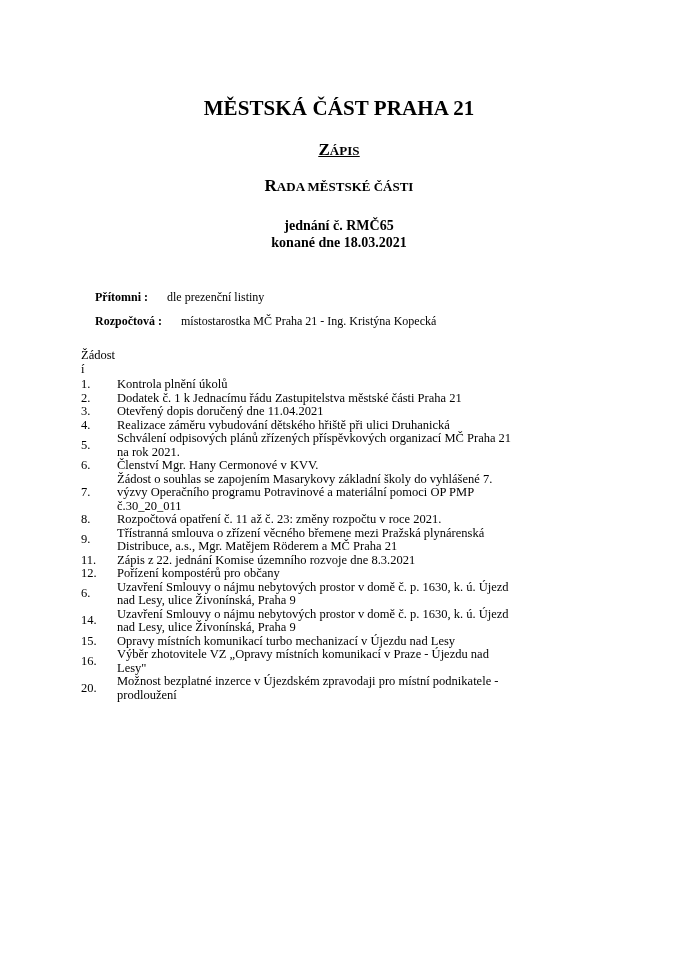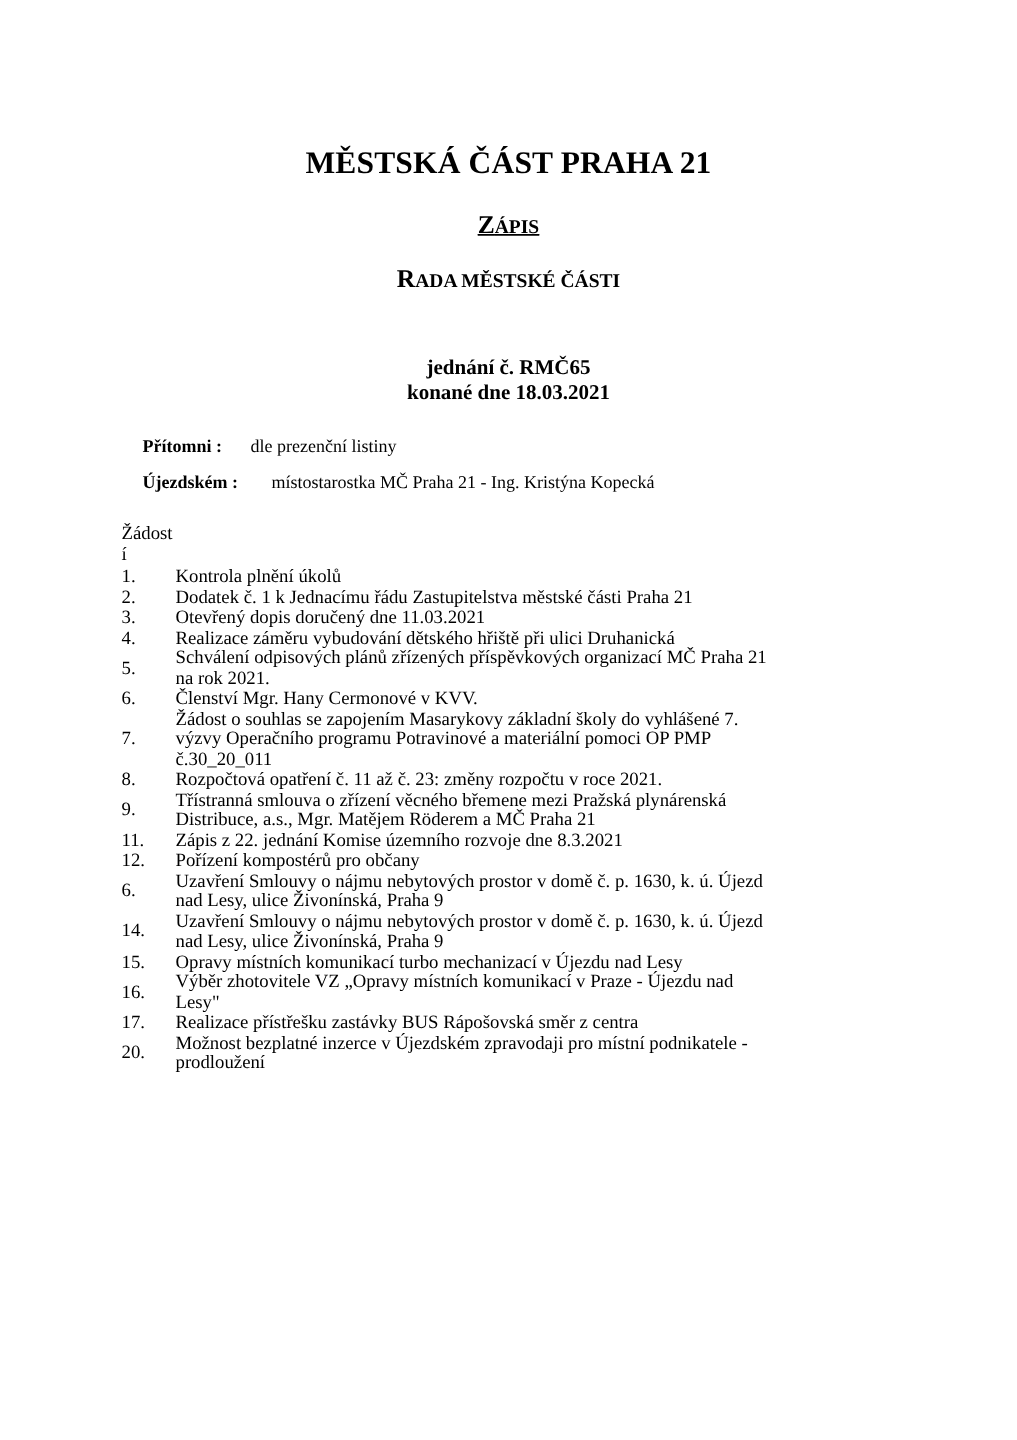--- a/index.html
+++ b/index.html
@@ -8,21 +8,21 @@
     font-family: "Liberation Serif", serif; color: #000;
   }
   .page { position: absolute; left: 0; top: 0; width: 678px; height: 922px; }
   .center { position: absolute; left: 0; width: 678px; text-align: center; font-weight: bold; }
   .title1 { top: 96px; font-size: 21px; letter-spacing: 0.1px; }
   .title2 { top: 140px; font-size: 17px; }
   .title2 span { text-decoration: underline; }
   .sc-big { font-size: 17px; }
   .sc-small { font-size: 13px; }
   .title3 { top: 176px; font-size: 17px; }
-  .title4 { top: 217px; font-size: 14px; line-height: 17px; margin-top: 20px; }
+  .title4 { top: 217px; font-size: 14px; line-height: 17px; }
   .meta { position: absolute; left: 95px; font-size: 12px; }
   .meta b { font-weight: bold; display: inline-block; }
   .meta .val { display: inline-block; }
   .meta1 { top: 290px; }
   .meta1 b { width: 72px; }
   .meta2 { top: 314px; }
   .meta2 b { width: 86px; }
   .porad { position: absolute; left: 81px; top: 348px; font-size: 12.5px; line-height: 14px; }
   .agenda { position: absolute; left: 81px; top: 378px; width: 440px; font-size: 12.5px; }
   .item { display: flex; align-items: center; line-height: 13.5px; }
@@ -47,40 +47,40 @@
   <div class="center title4">
     <div>jednání č. RMČ65</div>
     <div>konané dne 18.03.2021</div>
   </div>
 
   <div class="meta meta1">
     <b>Přítomni :</b><span class="val">dle prezenční listiny</span>
   </div>
 
   <div class="meta meta2">
-    <b>Újezdském :</b><span class="val">místostarostka MČ Praha 21 - Ing. Kristýna Kopecká</span>
+    <b>Rozpočtová :</b><span class="val">místostarostka MČ Praha 21 - Ing. Kristýna Kopecká</span>
   </div>
 
   <div class="porad">
     <div>Žádost</div>
     <div>í</div>
   </div>
 
   <div class="agenda" id="agenda-list">
       <div class="item">
         <div class="num">1.</div>
         <div class="txt">Kontrola plnění úkolů</div>
       </div>
       <div class="item">
         <div class="num">2.</div>
         <div class="txt">Dodatek č. 1 k Jednacímu řádu Zastupitelstva městské části Praha 21</div>
       </div>
       <div class="item">
         <div class="num">3.</div>
-        <div class="txt">Otevřený dopis doručený dne 11.03.2021</div>
+        <div class="txt">Otevřený dopis doručený dne 11.04.2021</div>
       </div>
       <div class="item">
         <div class="num">4.</div>
         <div class="txt">Realizace záměru vybudování dětského hřiště při ulici Druhanická</div>
       </div>
       <div class="item">
         <div class="num">5.</div>
         <div class="txt">Schválení odpisových plánů zřízených příspěvkových organizací MČ Praha 21 na rok 2021.</div>
       </div>
       <div class="item">
@@ -117,22 +117,18 @@
       </div>
       <div class="item">
         <div class="num">15.</div>
         <div class="txt">Opravy místních komunikací turbo mechanizací v Újezdu nad Lesy</div>
       </div>
       <div class="item">
         <div class="num">16.</div>
         <div class="txt">Výběr zhotovitele VZ „Opravy místních komunikací v Praze - Újezdu nad Lesy"</div>
       </div>
       <div class="item">
-        <div class="num">17.</div>
-        <div class="txt">Realizace přístřešku zastávky BUS Rápošovská směr z centra</div>
-      </div>
-      <div class="item">
         <div class="num">20.</div>
         <div class="txt">Možnost bezplatné inzerce v Újezdském zpravodaji pro místní podnikatele - prodloužení</div>
       </div>
     </div>
 
 </div>
 
 </body></html>

